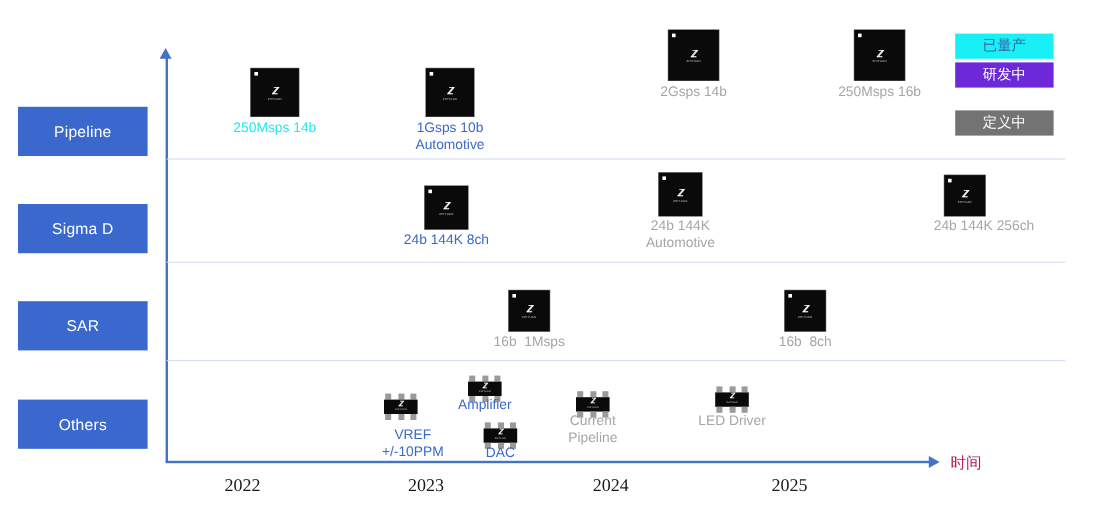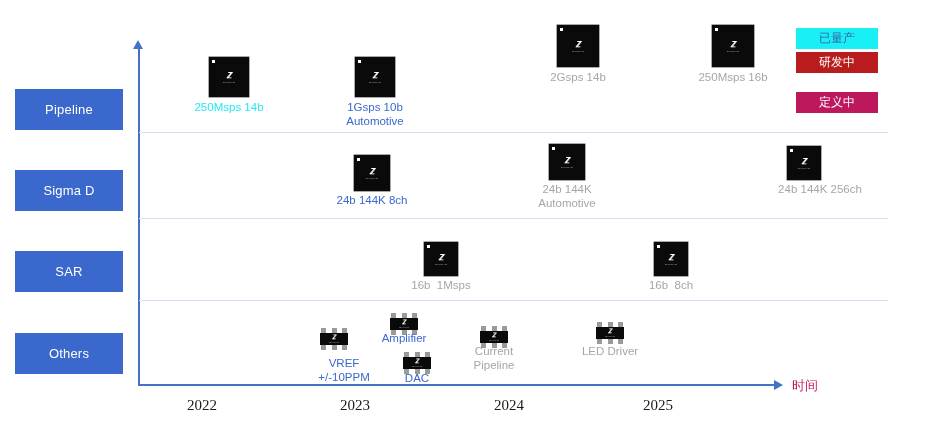--- a/index.html
+++ b/index.html
@@ -70,22 +70,22 @@
   }
 
   
   .legend{position:absolute;left:796px;top:28px;}
   .legend-item{
     width:82px;height:21px;
     display:flex;align-items:center;justify-content:center;
     font-size:12px;margin-bottom:3px;
   }
   .legend-produced{background:#18f0f5;color:#3b5ea8;}
-  .legend-dev{background:#b91c1c;color:#ffffff;}
-  .legend-def{background:#be185d;color:#ffffff;margin-top:19px;}
+  .legend-dev{background:#6d28d9;color:#ffffff;}
+  .legend-def{background:#737373;color:#ffffff;margin-top:19px;}
 
   
   .node{position:absolute;}
   .node-cap{
     position:absolute;
     text-align:center;
     font-size:11.5px;
     line-height:13.5px;
     white-space:pre;
     transform:translateX(-50%);

